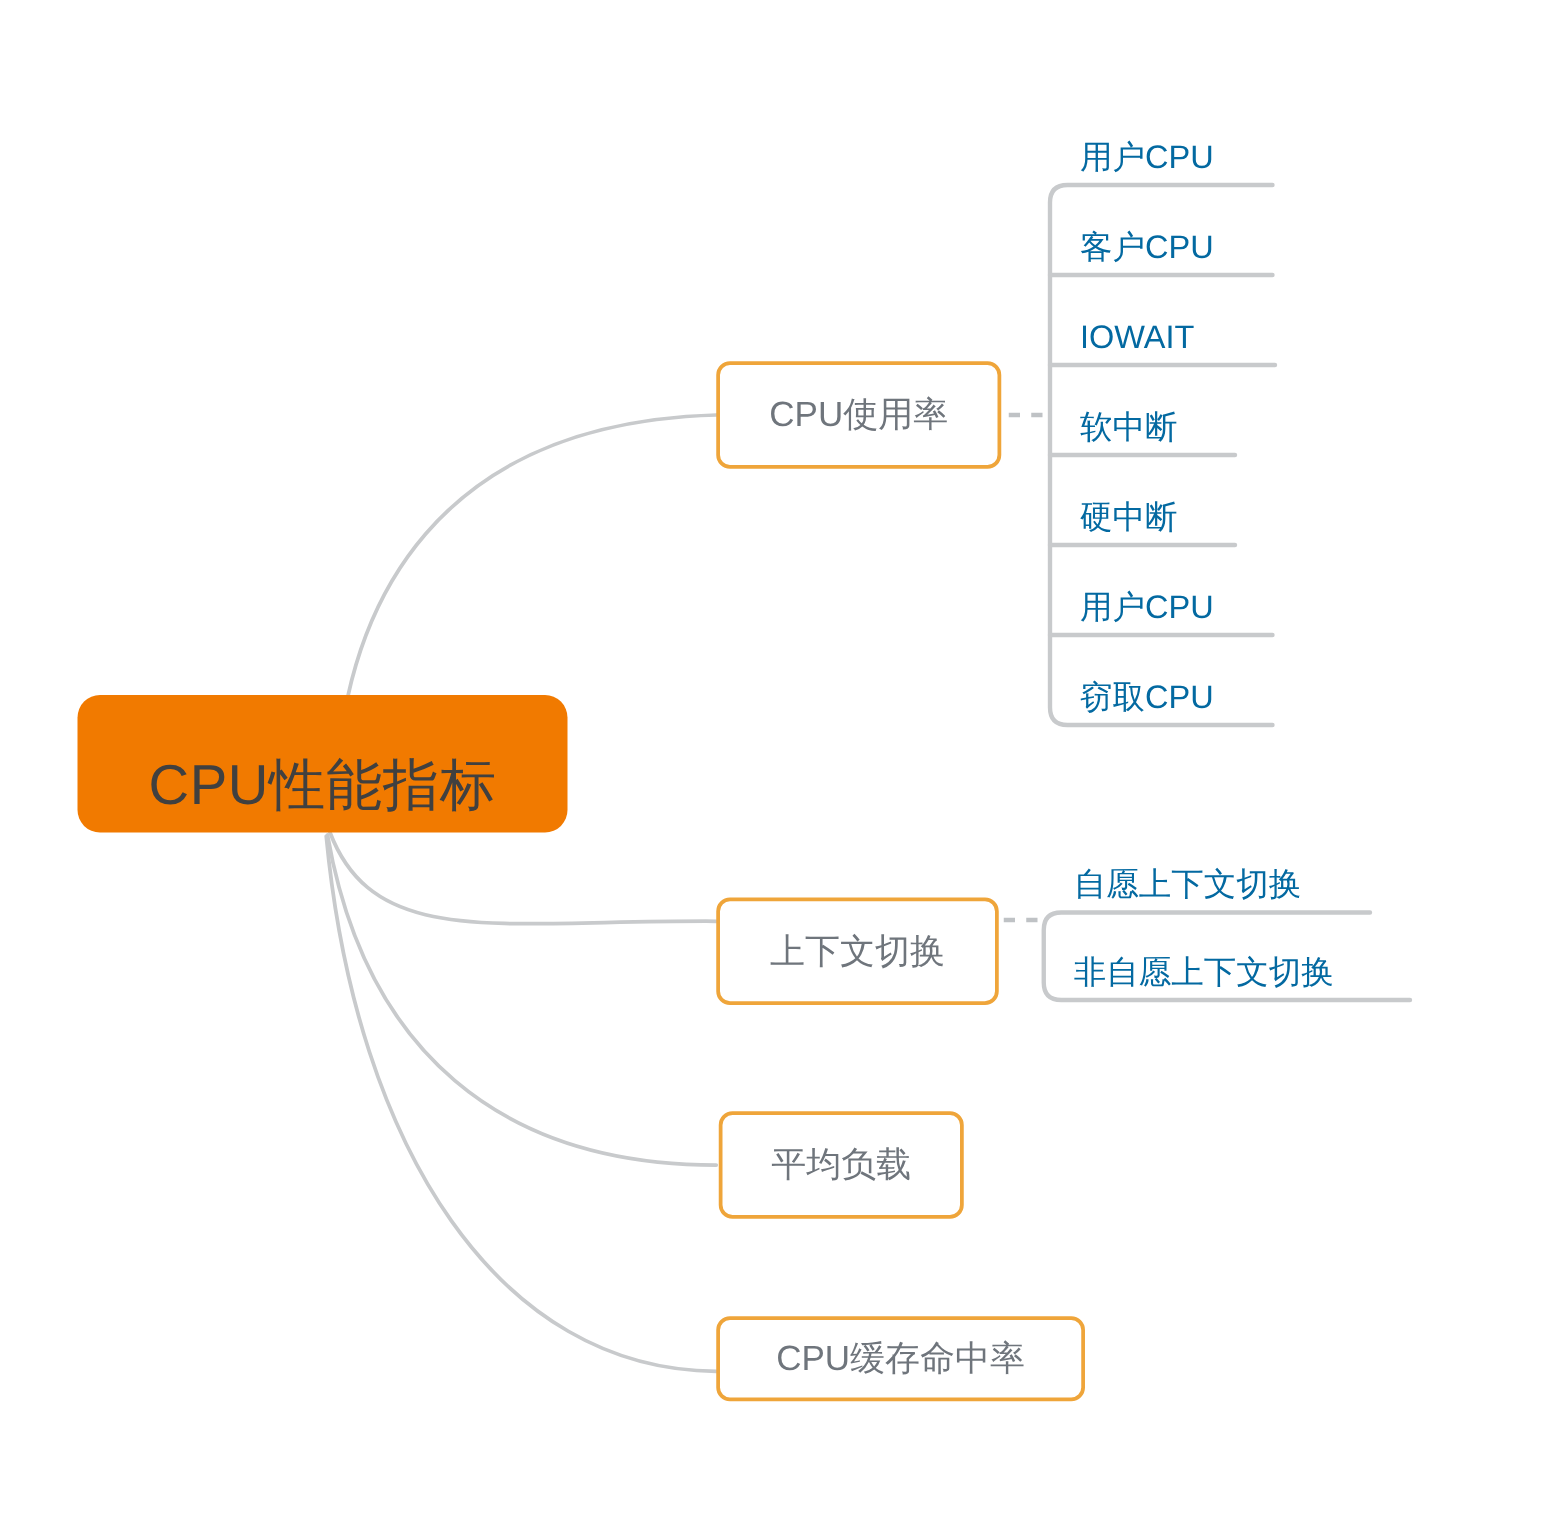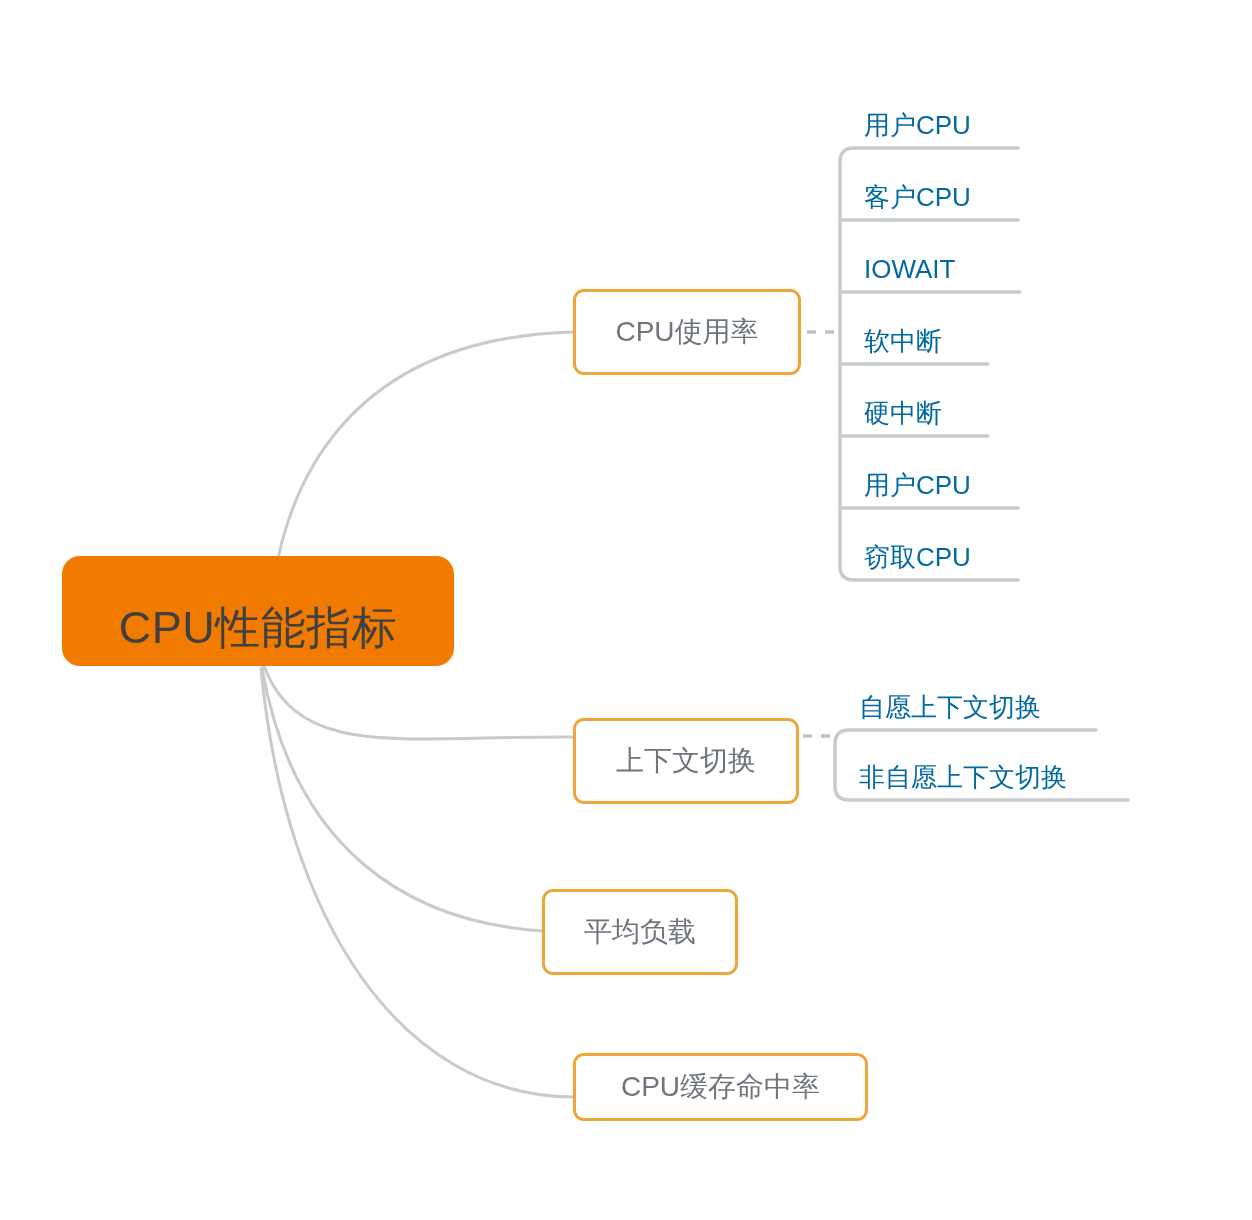--- a/index.html
+++ b/index.html
@@ -134,21 +134,21 @@
       </div>
       <div class="branch-node" style="left: 573px; top: 694px; width: 226px; height: 86px; margin-top: 24px;">
         <span class="branch-label">上下文切换</span>
       </div>
       <div class="leaf" style="left: 859px; top: 678px; height: 52px;">
         <span class="leaf-label">自愿上下文切换</span>
       </div>
       <div class="leaf" style="left: 859px; top: 748px; height: 52px;">
         <span class="leaf-label">非自愿上下文切换</span>
       </div>
-      <div class="branch-node" style="left: 542px; top: 889px; width: 196px; height: 86px;">
+      <div class="branch-node" style="left: 575px; top: 889px; width: 196px; height: 86px;">
         <span class="branch-label">平均负载</span>
       </div>
       <div class="branch-node" style="left: 573px; top: 1053px; width: 295px; height: 68px;">
         <span class="branch-label">CPU缓存命中率</span>
       </div>
     </div>
 
 </div>
 
 </body></html>

